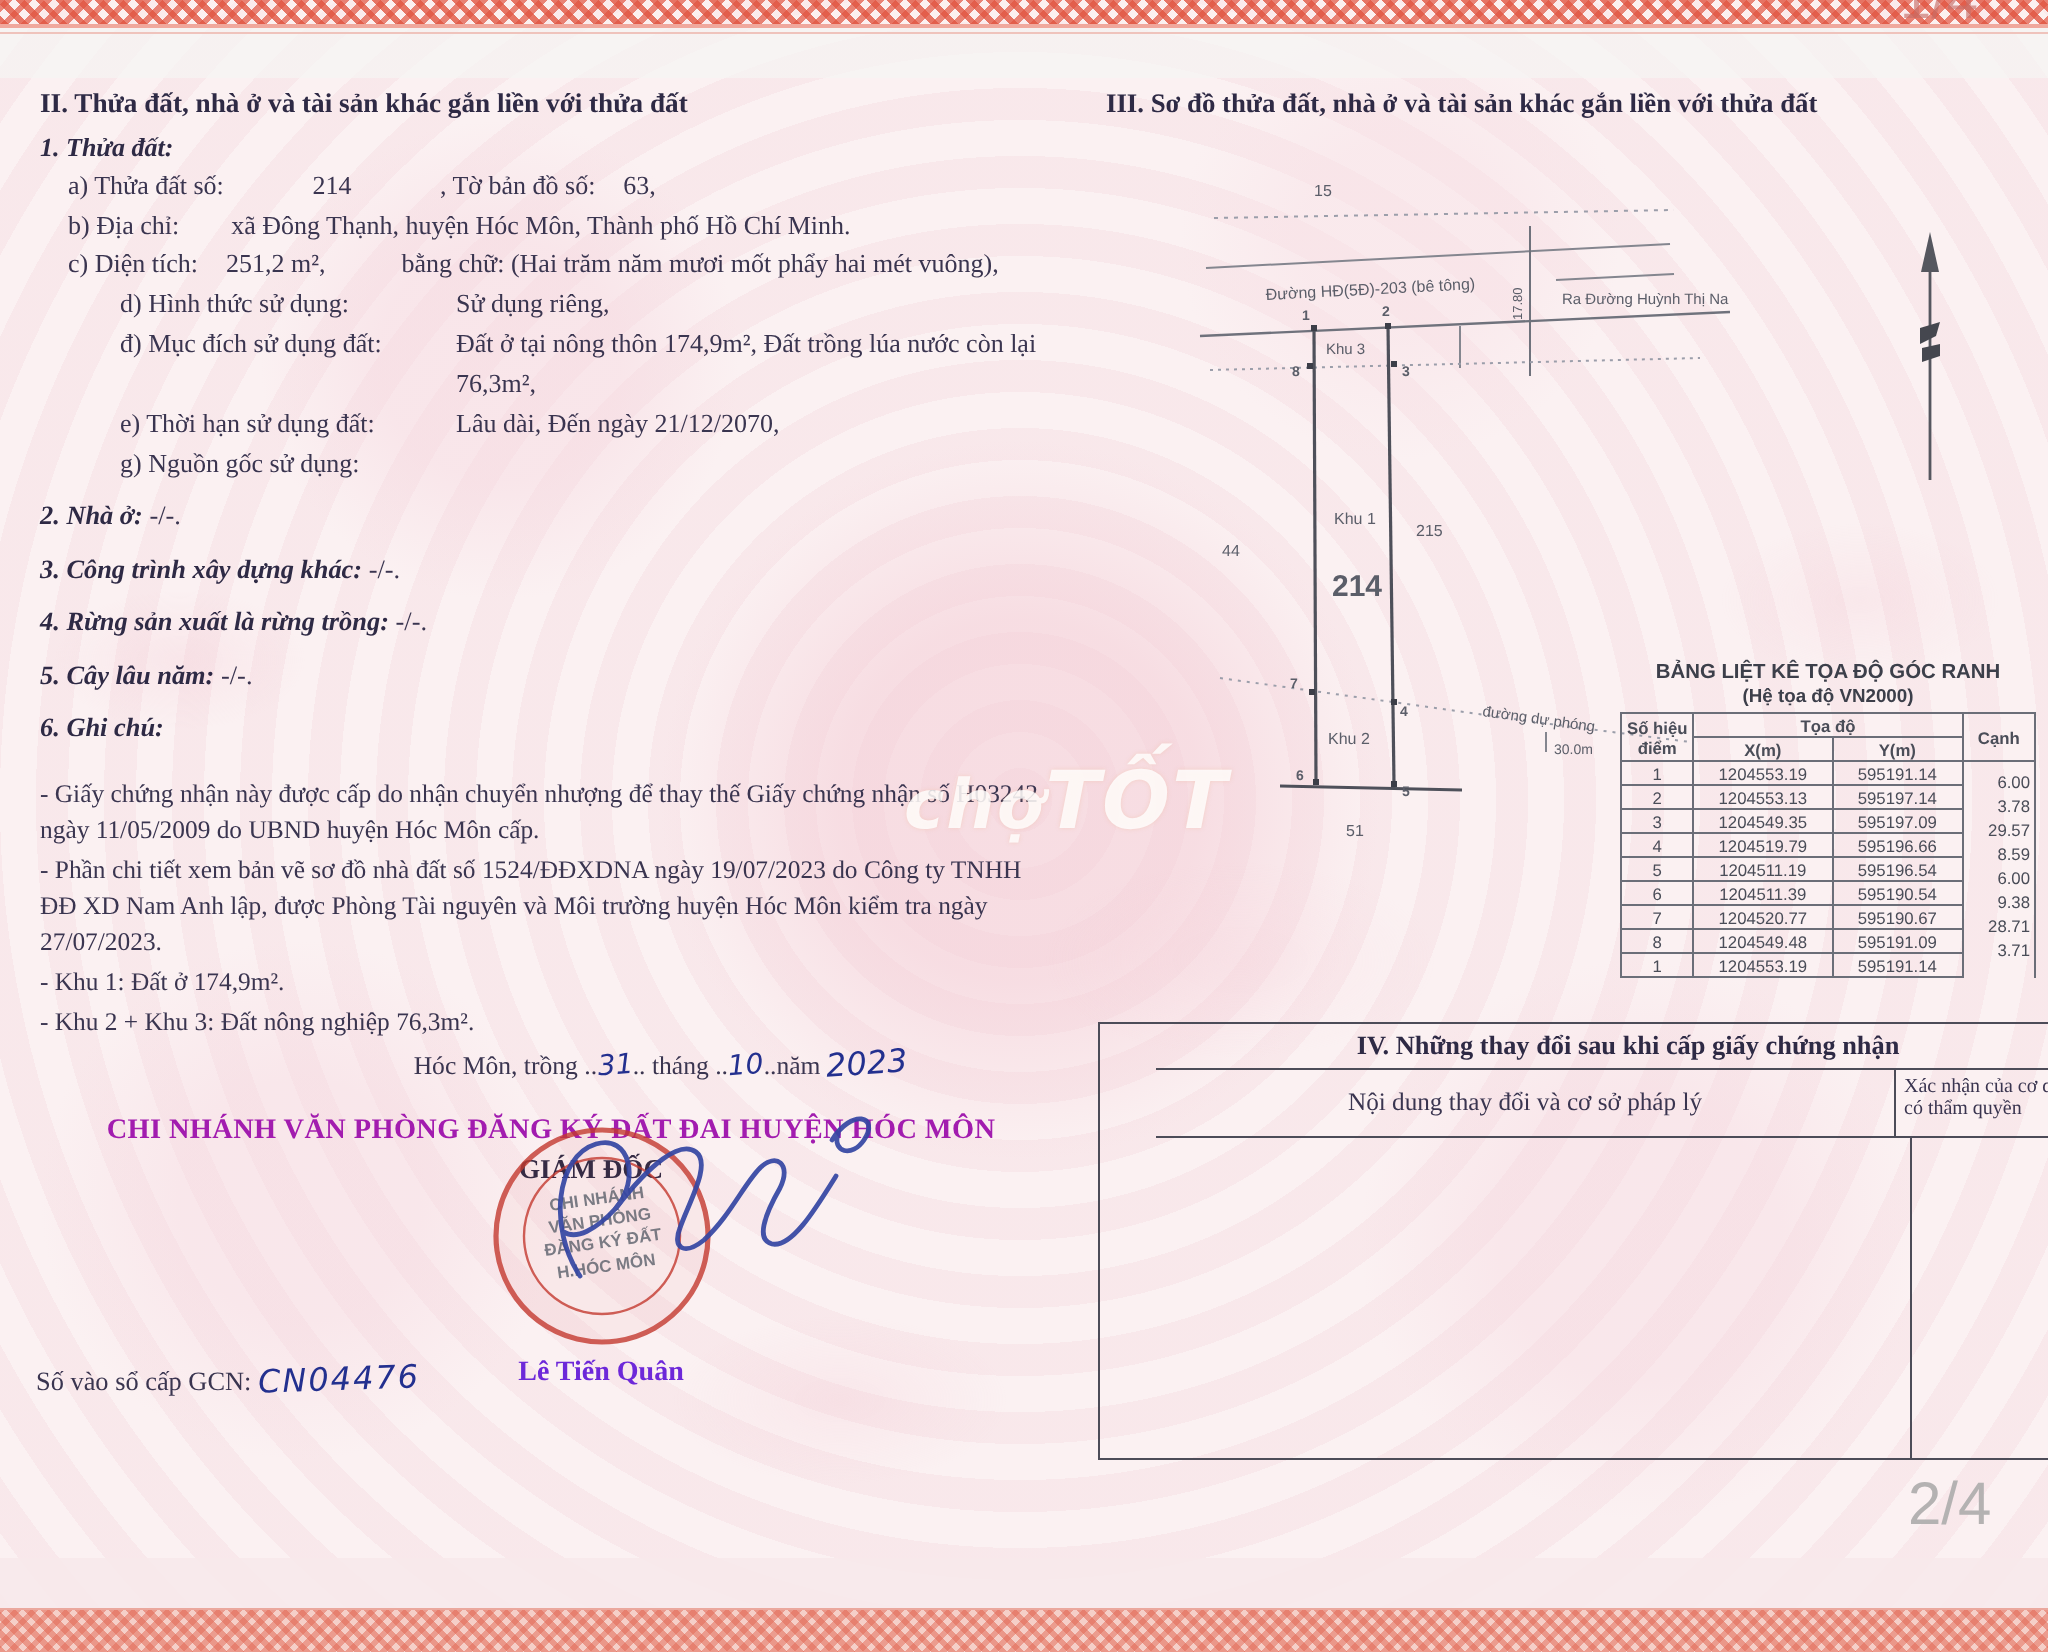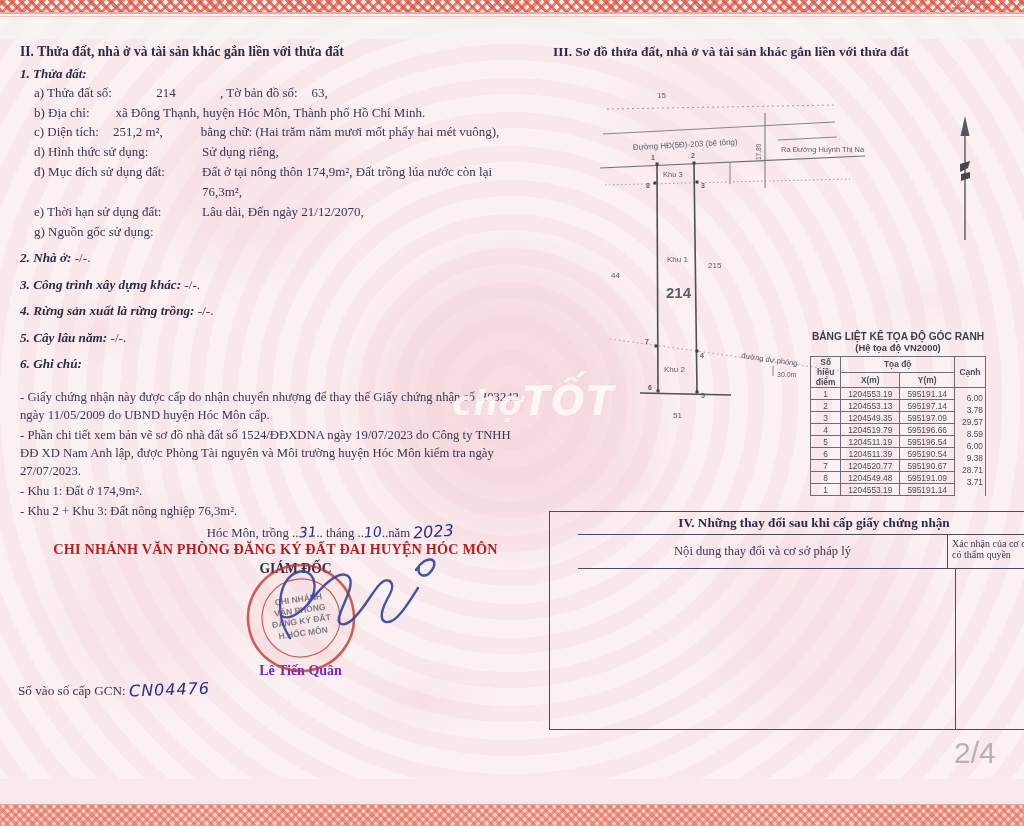--- a/index.html
+++ b/index.html
@@ -39,47 +39,47 @@
   .bottom-border .pat{position:absolute;inset:0;background:
       repeating-linear-gradient(45deg, rgba(226,105,85,.55) 0 3px, rgba(255,255,255,0) 3px 6px),
       repeating-linear-gradient(-45deg, rgba(226,105,85,.5) 0 3px, rgba(255,255,255,0) 3px 6px);}
 
   
   .col-left{position:absolute;left:20px;top:42px;width:508px;font-size:13px;line-height:1.48;}
   .sec-title{font-weight:bold;font-size:13.6px;color:#2e2a45;}
   .item-head{font-weight:bold;font-style:italic;color:#2e2a45;}
   .plot-rows{margin-left:14px;}
   .kv{display:flex;margin:1px 0;}
-  .kv .k{flex:none;width:168px;}
+  .kv .k{flex:none;width:168px;margin-left:26px;}
   .kv .v{flex:1;}
   .inline-gap-a{display:inline-block;min-width:108px;text-align:center;}
   .inline-gap-b{display:inline-block;min-width:44px;text-align:center;}
   .gap-sm{display:inline-block;width:26px;}
   .num-item{margin-top:7px;font-size:13.2px;}
   .num-item .val{font-weight:normal;font-style:normal;}
   .notes{margin-top:14px;font-size:12.7px;line-height:1.42;}
   .notes p{margin:2px 0;}
 
   
   .sig-block{position:absolute;left:18px;top:522px;width:515px;text-align:center;}
   .date-line{font-size:12.8px;margin-left:110px;}
   .hand{font-family:"DejaVu Sans", sans-serif;font-style:italic;color:#23308f;display:inline-block;transform:rotate(-4deg);font-size:14px;}
   .hand.big{font-size:16px;}
-  .office{font-weight:bold;font-size:14.2px;margin-top:0;letter-spacing:.2px;color:#b91c1c;text-align:center;}
+  .office{font-weight:bold;font-size:14.2px;margin-top:16px;letter-spacing:.2px;color:#a21caf;text-align:center;}
   .director{font-weight:bold;font-size:13.6px;margin-top:3px;margin-left:40px;color:#2e2a45;}
   .signer{font-weight:bold;font-size:14px;margin-top:86px;margin-left:50px;color:#6d28d9;}
   .stamp-wrap{position:absolute;left:225px;top:38px;width:116px;height:116px;}
   .sig-svg{position:absolute;left:250px;top:18px;width:230px;height:120px;}
   .gcn-line{position:absolute;left:18px;top:680px;font-size:13.2px;}
   .gcn-line .hand{transform:rotate(-2deg);letter-spacing:1px;font-size:16px;}
 
   
   .col-right-title{position:absolute;left:553px;top:44px;width:460px;font-weight:bold;font-size:13.4px;color:#2e2a45;}
   .diagram{position:absolute;left:545px;top:78px;width:478px;height:412px;}
-  .coord-box{position:absolute;left:810px;top:331px;width:176px;font-family:"Liberation Sans", sans-serif;}
+  .coord-box{position:absolute;left:810px;top:331px;width:208px;font-family:"Liberation Sans", sans-serif;}
   .coord-box .t1{font-weight:bold;font-size:10.2px;text-align:center;color:#3c3f4a;}
   .coord-box .t2{font-weight:bold;font-size:9.4px;text-align:center;color:#3c3f4a;margin-bottom:3px;}
   table.coord{border-collapse:collapse;width:100%;font-size:8.4px;color:#4a4d58;}
   table.coord th, table.coord td{border:1px solid #6b6e78;padding:0 2px;text-align:center;height:11px;}
   table.coord td.c-edge{transform:translateY(4px);border-top:none;border-bottom:none;text-align:right;}
   
   .sec4{position:absolute;left:549px;top:511px;width:472px;border:1.4px solid #4c4c58;font-family:"Liberation Serif", serif;padding-left:28px;}
   .sec4 .title{font-weight:bold;font-size:13.2px;text-align:center;padding:3px 0;border-bottom:1.2px solid #4c4c58;color:#2e2a45;}
   .sec4 .hdr{display:flex;border-bottom:1.2px solid #4c4c58;}
   .sec4 .hdr .c1{flex:1;text-align:center;font-size:12.6px;padding:9px 4px;}

